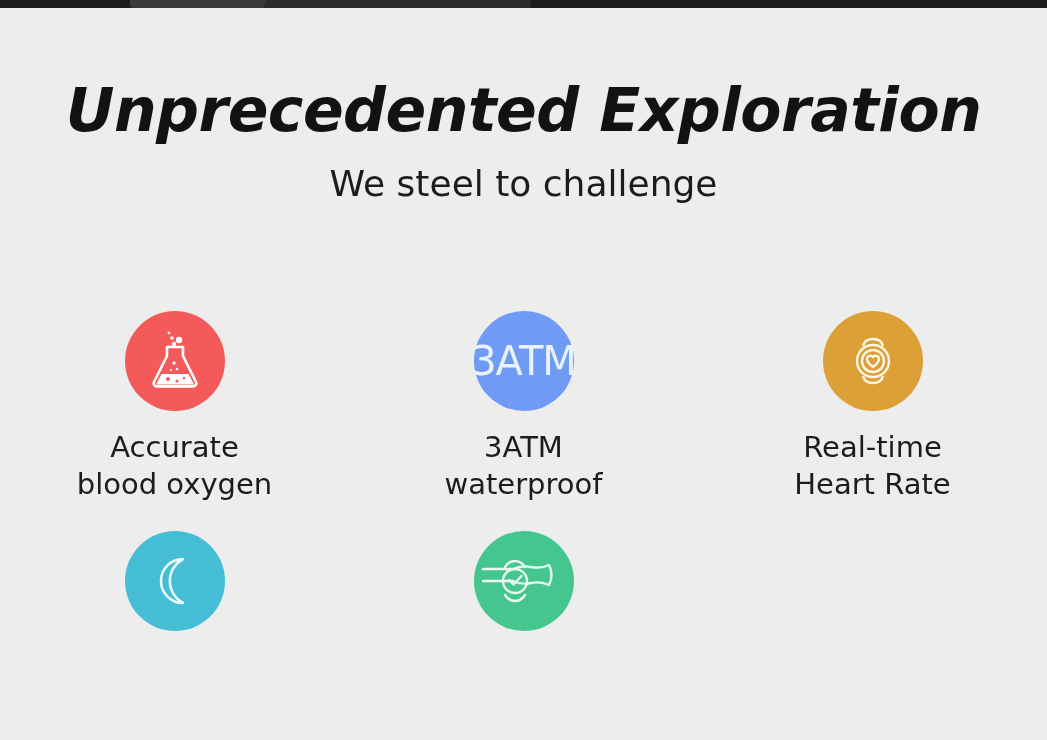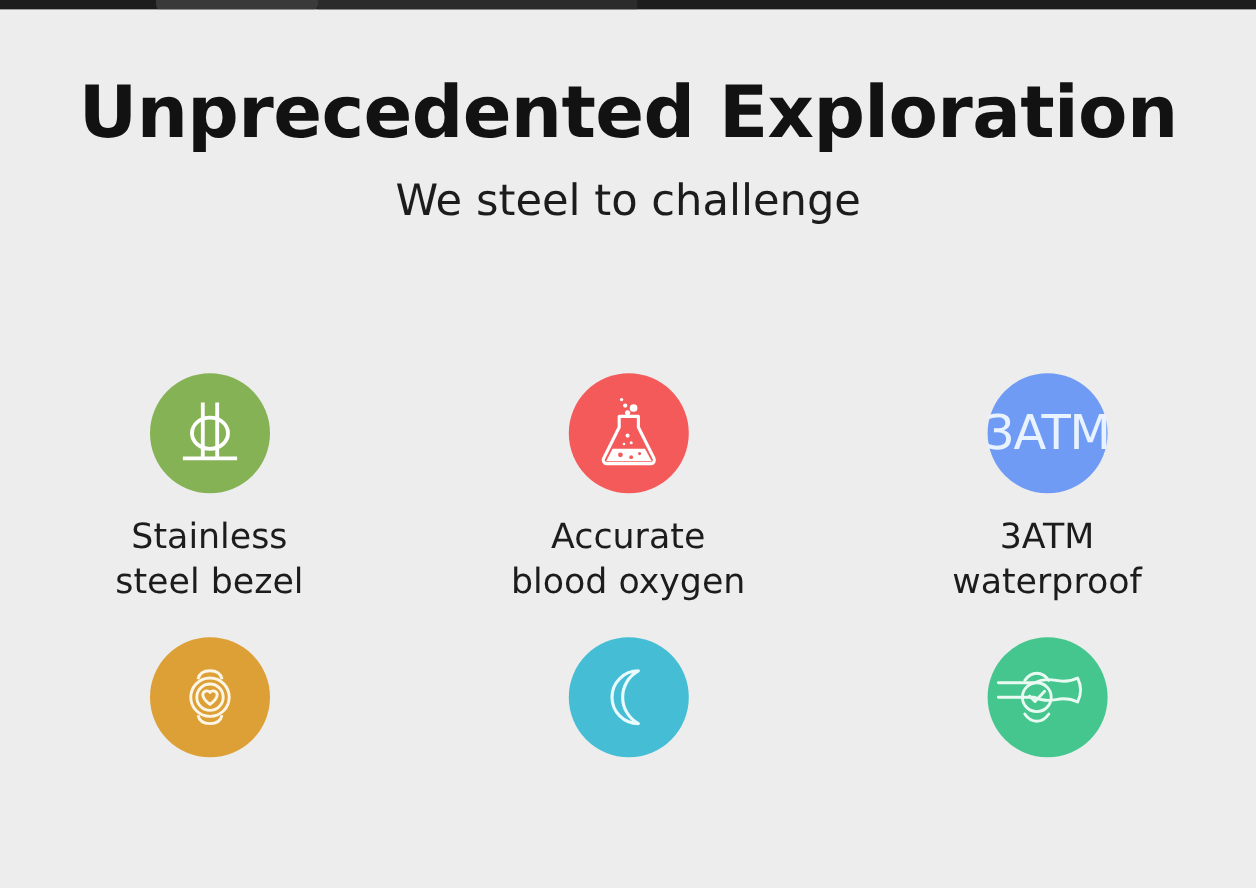--- a/index.html
+++ b/index.html
@@ -44,28 +44,29 @@
   .page {
     position: absolute;
     top: 8px; left: 0;
     width: 1047px;
     height: 732px;
     background: #ededed;
   }
 
   .headline {
     margin: 0;
-    padding-top: 56px;
+    padding-top: 72px;
     text-align: center;
     font-family: "DejaVu Sans", sans-serif;
     font-size: 60px;
     line-height: 1.0;
     font-weight: 700;
     color: #121212;
     letter-spacing: -0.5px;
+    font-style: italic;
   }
 
   .subhead {
     margin: 0;
     padding-top: 26px;
     text-align: center;
     font-family: "DejaVu Sans", sans-serif;
     font-size: 36px;
     line-height: 1.0;
     font-weight: 400;
@@ -138,34 +139,20 @@
   <div class="top-chrome-tab"></div>
 </div>
 
 <div class="page">
 
   <h1 class="headline">Unprecedented Exploration</h1>
   <p class="subhead">We steel to challenge</p>
 
   <div class="features">
 
-    <div class="feature">
-      <div class="icon-badge" style="background:#85b254">
-        <span>
-          <svg width="62" height="62" viewBox="0 0 62 62" fill="none" stroke="#ffffff" stroke-width="3.2" stroke-linecap="square">
-            <line x1="25" y1="7" x2="25" y2="50"></line>
-            <line x1="37" y1="7" x2="37" y2="50"></line>
-            <ellipse cx="31" cy="31" rx="15" ry="13" fill="none"></ellipse>
-            <line x1="10" y1="52" x2="52" y2="52"></line>
-          </svg>
-        </span>
-      </div>
-      <div class="feature-label">Stainless
-steel bezel</div>
-    </div>
 
     <div class="feature">
       <div class="icon-badge" style="background:#f55a5a">
         <span>
           <svg width="62" height="62" viewBox="0 0 62 62" fill="none" stroke="#ffffff" stroke-width="2.6">
             <path d="M23 17 h16 v9 l13 26 a3 3 0 0 1 -2.6 4.4 h-36.8 A3 3 0 0 1 10 52 l13 -26 z" stroke-linejoin="round"></path>
             <path d="M17.5 44 h27 l5.6 10.4 h-38 z" fill="#ffffff" stroke="none"></path>
             <circle cx="24" cy="49" r="2" fill="#f55a5a" stroke="none"></circle>
             <circle cx="33" cy="51" r="1.6" fill="#f55a5a" stroke="none"></circle>
             <circle cx="40" cy="48" r="1.3" fill="#f55a5a" stroke="none"></circle>
@@ -196,20 +183,22 @@
         <span>
           <svg width="60" height="60" viewBox="0 0 60 60" fill="none" stroke="#fdf6e6" stroke-width="2.4" stroke-linejoin="round">
             <path d="M20 15 q1.5 -7 10 -7 q8.5 0 10 7"></path>
             <path d="M20 45 q1.5 7 10 7 q8.5 0 10 -7"></path>
             <circle cx="30" cy="30" r="16"></circle>
             <circle cx="30" cy="30" r="11"></circle>
             <path d="M30 36 q-6 -4.4 -6 -8 a3.4 3.4 0 0 1 6 -2 a3.4 3.4 0 0 1 6 2 q0 3.6 -6 8 z"></path>
           </svg>
         </span>
       </div>
+      <div class="feature-label">Real-time
+Heart Rate</div>
     </div>
 
     <div class="feature">
       <div class="icon-badge" style="background:#45bdd4">
         <span>
           <svg width="60" height="60" viewBox="0 0 60 60" fill="none" stroke="#e9fbff" stroke-width="2.6" stroke-linejoin="round">
             <path d="M38 8 a25 25 0 0 0 0 44 a20 20 0 0 1 0 -44 z"></path>
           </svg>
         </span>
       </div>

